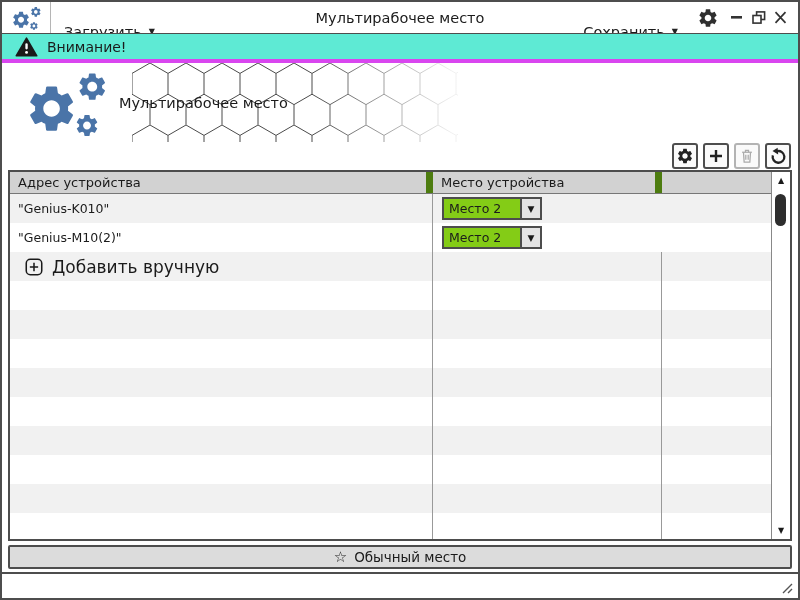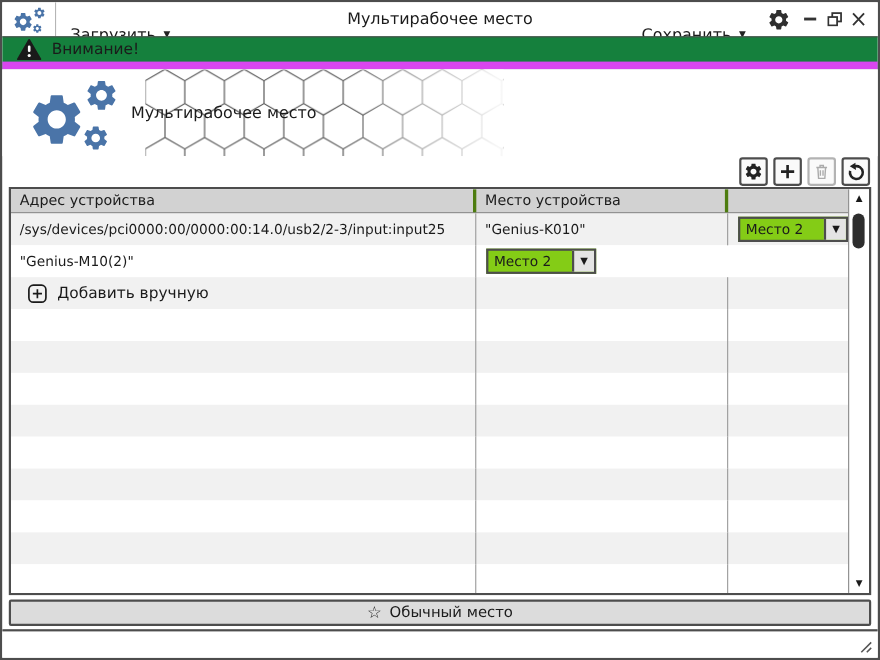--- a/index.html
+++ b/index.html
@@ -19,22 +19,22 @@
   .caret { font-size:8px; color:#222; line-height:1; }
   .tb-title { position:absolute; left:50%; transform:translateX(-50%); font-size:14.5px;
               white-space:nowrap; }
   .tb-right { margin-left:auto; display:flex; align-items:center; }
   .tb-gear { width:22px; height:22px; margin:0 10px 0 6px; cursor:default; }
   .win-controls { display:flex; align-items:center; gap:7px; margin-right:10px; }
   .win-btn { width:15px; height:13px; display:flex; align-items:center; justify-content:center;
              cursor:default; }
 
   
-  .warnbar { position:absolute; top:31px; left:0; right:0; height:30px; background:#15803d;
-             border-top:1px solid #4d4d4d; border-bottom:7px solid #d946ef;
+  .warnbar { position:absolute; top:31px; left:0; right:0; height:30px; background:#5eead4;
+             border-top:1px solid #4d4d4d; border-bottom:4px solid #d946ef;
              display:flex; align-items:center; }
   .warn-icon { width:23px; height:20px; margin-left:13px; }
   .warn-text { margin-left:9px; font-size:14px; }
 
   
   .banner { position:absolute; top:61px; left:0; right:0; height:79px; background:#fff;
             overflow:hidden; }
   .hexpattern { position:absolute; left:130px; top:0; height:79px; width:326px; }
   .app-logo-big { position:absolute; left:22px; top:5px; width:88px; height:71px; }
   .banner-title { position:absolute; left:117px; top:32px; font-size:14.5px; white-space:nowrap; }
@@ -52,37 +52,37 @@
               cursor:default; }
   .tool-btn.disabled { border-color:#b3b3b3; }
 
   
   .panel { position:absolute; top:168px; left:6px; right:6px; height:371px;
            border:2px solid #4d4d4d; background:#fff; z-index:1; overflow:hidden; }
   .thead { display:grid; grid-template-columns:423px 229px 1fr; height:22px;
            background:#d2d2d2; border-bottom:1px solid #777; padding-right:19px; }
   .th { font-size:13px; display:flex; align-items:center; padding-left:8px;
         white-space:nowrap; overflow:hidden; }
-  .th:nth-child(1), .th:nth-child(2) { border-right:3px solid #4d7c0f; }
+  .th:nth-child(1), .th:nth-child(2) { border-right:7px solid #4d7c0f; }
   .row { display:grid; grid-template-columns:423px 229px 1fr; height:29px;
          padding-right:19px; align-items:center; }
   .row:nth-child(odd) { background:#f1f1f1; }
   .row:nth-child(even) { background:#ffffff; }
   .cell { height:100%; display:flex; align-items:center; padding-left:8px;
           font-size:12.5px; white-space:nowrap; overflow:hidden; }
   .cell.c1, .cell.c2 { border-right:1px solid #999; }
   .combo { width:100px; height:23px; border:2px solid #4d4d4d; background:#84cc16;
            display:flex; align-items:stretch; margin-left:1px; cursor:default; }
   .combo-value { flex:1; font-size:12.5px; display:flex; align-items:center;
                  padding-left:5px; white-space:nowrap; overflow:hidden; }
   .combo-btn { width:20px; border-left:2px solid #4d4d4d; background:#e4e4e4;
                display:flex; align-items:center; justify-content:center;
                font-size:9px; color:#1a1a1a; }
   .add-manual { display:flex; align-items:center; gap:9px; padding-left:7px; cursor:default; }
-  .add-manual-label { font-size:14px; }
+  .add-manual-label { font-size:17px; }
 
   
   .vscroll { position:absolute; top:0; right:0; bottom:0; width:19px; background:#fff;
              border-left:1px solid #888; }
   .vs-arrow { position:absolute; left:0; right:0; height:15px; display:flex;
               align-items:center; justify-content:center; font-size:8px; color:#1a1a1a;
               cursor:default; }
   .vs-up { top:1px; } .vs-down { bottom:1px; }
   .vs-thumb { position:absolute; left:3px; width:11px; top:22px; height:32px;
               background:#2e2e2e; border-radius:6px; cursor:default; }
@@ -214,21 +214,20 @@
   </div>
 
   <div class="panel">
     <div class="thead">
       <div class="th">Адрес устройства</div>
       <div class="th">Место устройства</div>
     </div>
 
     <div class="tbody">
       <div class="row">
-        <div class="cell c1">/sys/devices/pci0000:00/0000:00:14.0/usb2/2-3/input:input25</div>
         <div class="cell c2">"Genius-K010"</div>
         <div class="cell">
           <div class="combo">
             <span class="combo-value">Место 2</span>
             <span class="combo-btn">▼</span>
           </div>
         </div>
       </div>
 
       <div class="row">

